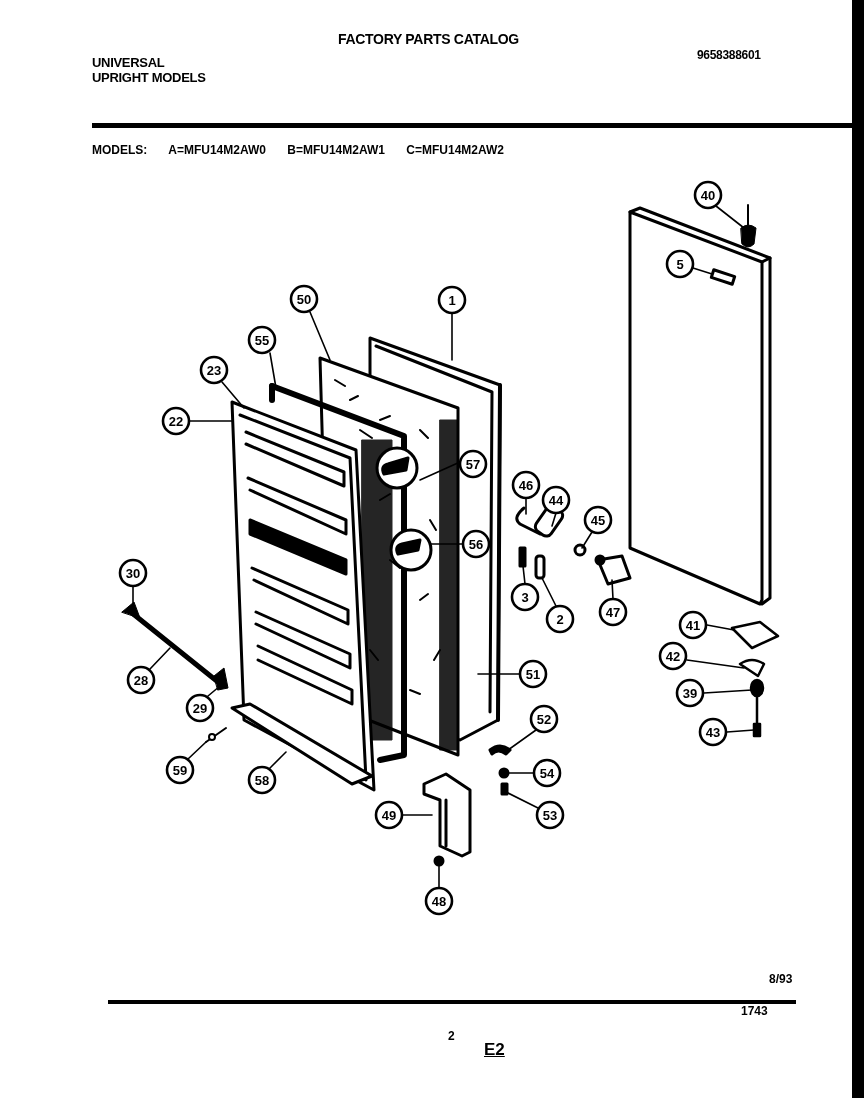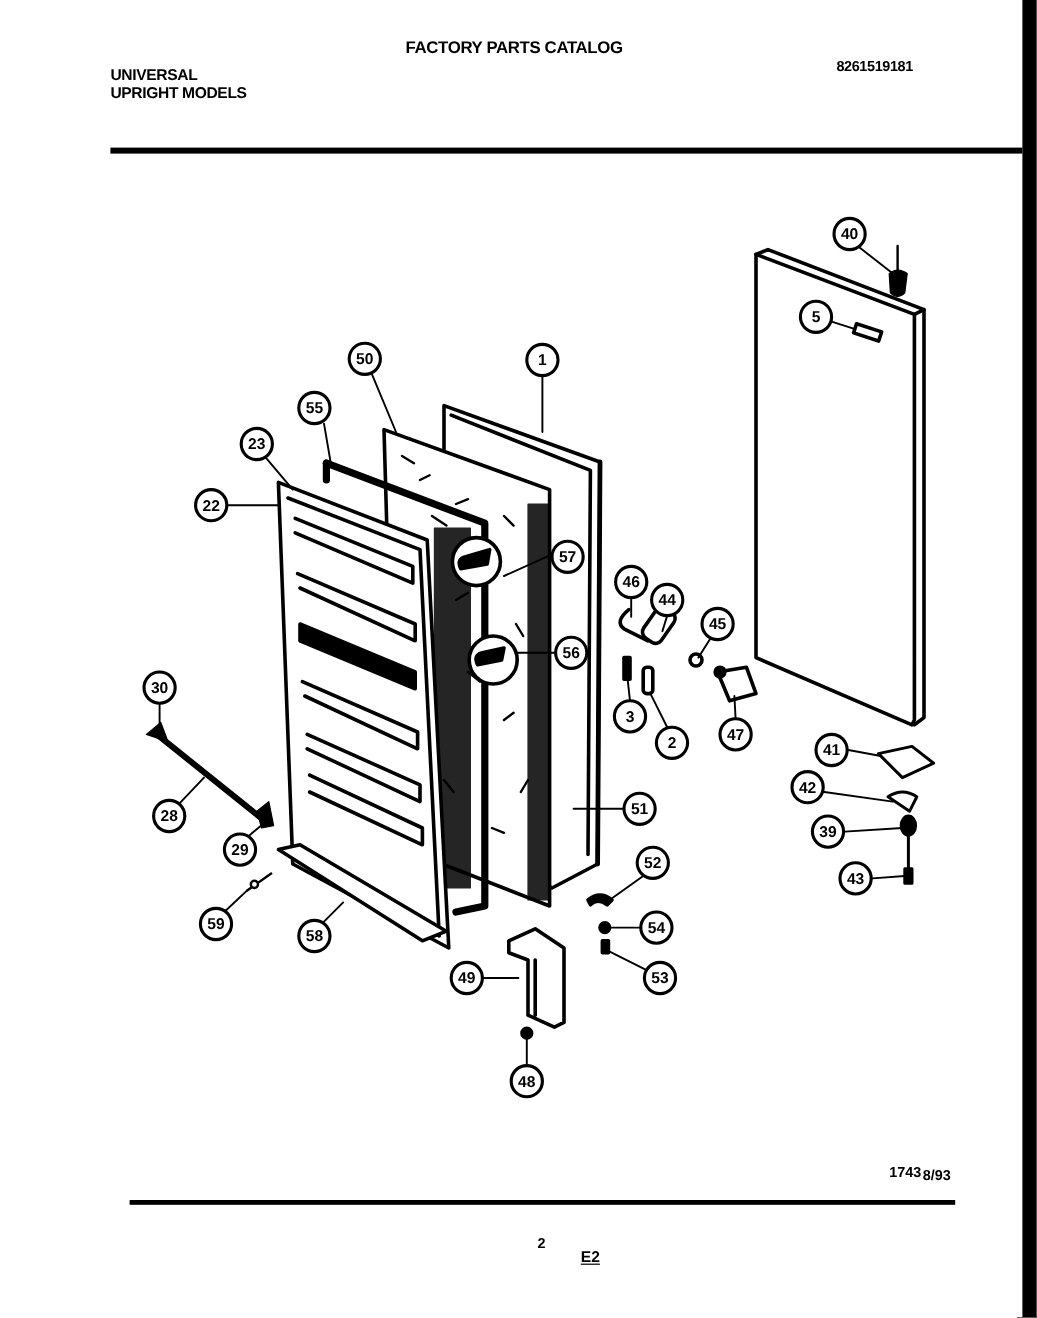--- a/index.html
+++ b/index.html
@@ -13,41 +13,47 @@
   }
   .right-edge { position: absolute; left: 852px; top: 0; width: 12px; height: 1098px; background: #000; }
   .hdr { position: absolute; font-weight: bold; font-size: 13px; letter-spacing: -0.3px; line-height: 15px; }
   .hdr-left { left: 92px; top: 55px; }
   .hdr-center { left: 338px; top: 32px; font-size: 14px; }
   .hdr-right { left: 697px; top: 48px; font-size: 12px; }
   .rule { position: absolute; background: #000; }
   .models { position: absolute; left: 92px; top: 143px; font-weight: bold; font-size: 12px; white-space: nowrap; }
   .models span { margin-right: 18px; }
   .footer-text { position: absolute; font-weight: bold; font-size: 12px; }
-  .page-code { position: absolute; left: 484px; top: 1040px; font-weight: bold; font-size: 13px; text-decoration: underline; }
+  .page-code { position: absolute; left: 484px; top: 1040px; font-weight: bold; font-size: 17px; text-decoration: underline; }
   svg#diagram { position: absolute; left: 0; top: 0; }
   .callout circle { fill: #fff; stroke: #000; stroke-width: 2.6; }
   .callout text { font-family: "Liberation Sans", sans-serif; font-weight: bold; font-size: 13px; text-anchor: middle; dominant-baseline: central; }
 </style>
 </head>
 <body>
 
 <div id="page">
 
   <div class="right-edge"></div>
 
   <div class="hdr hdr-left">
     <div>UNIVERSAL</div>
     <div>UPRIGHT MODELS</div>
   </div>
   <div class="hdr hdr-center">FACTORY PARTS CATALOG</div>
-  <div class="hdr hdr-right">8261519181</div>
+  <div class="hdr hdr-right">9658388601</div>
 
   <div class="rule" style="left:92px; top:123px; width:760px; height:5px;"></div>
 
+  <div class="models">
+    <span>MODELS:</span>
+    <span>A=MFU14M2AW0</span>
+    <span>B=MFU14M2AW1</span>
+    <span>C=MFU14M2AW2</span>
+  </div>
 
   <svg id="diagram" width="864" height="1098" viewBox="0 0 864 1098">
     <g fill="none" stroke="#000" stroke-linecap="round" stroke-linejoin="round">
 
       <g stroke-width="3">
         <polygon points="630,212 762,262 762,600 760,604 630,548" fill="#fff"></polygon>
         <polyline points="630,212 640,208 770,258 770,598 762,604"></polyline>
         <line x1="762" y1="262" x2="770" y2="258"></line>
         <rect x="712" y="273" width="22" height="8" transform="rotate(18 723 277)" fill="#fff"></rect>
       </g>
@@ -283,18 +289,18 @@
     <g class="callout">
         <circle cx="389" cy="815" r="13"></circle>
         <text x="389" y="815">49</text>
       </g>
     <g class="callout">
         <circle cx="439" cy="901" r="13"></circle>
         <text x="439" y="901">48</text>
       </g>
   </svg>
 
-  <div class="footer-text" style="left:741px; top:970px;">1743</div>
+  <div class="footer-text" style="left:741px; top:1004px;">1743</div>
   <div class="rule" style="left:108px; top:1000px; width:688px; height:4px;"></div>
   <div class="footer-text" style="left:448px; top:1029px;">2</div>
   <div class="page-code">E2</div>
   <div class="footer-text" style="left:769px; top:972px;">8/93</div>
 </div>
 
 </body></html>

